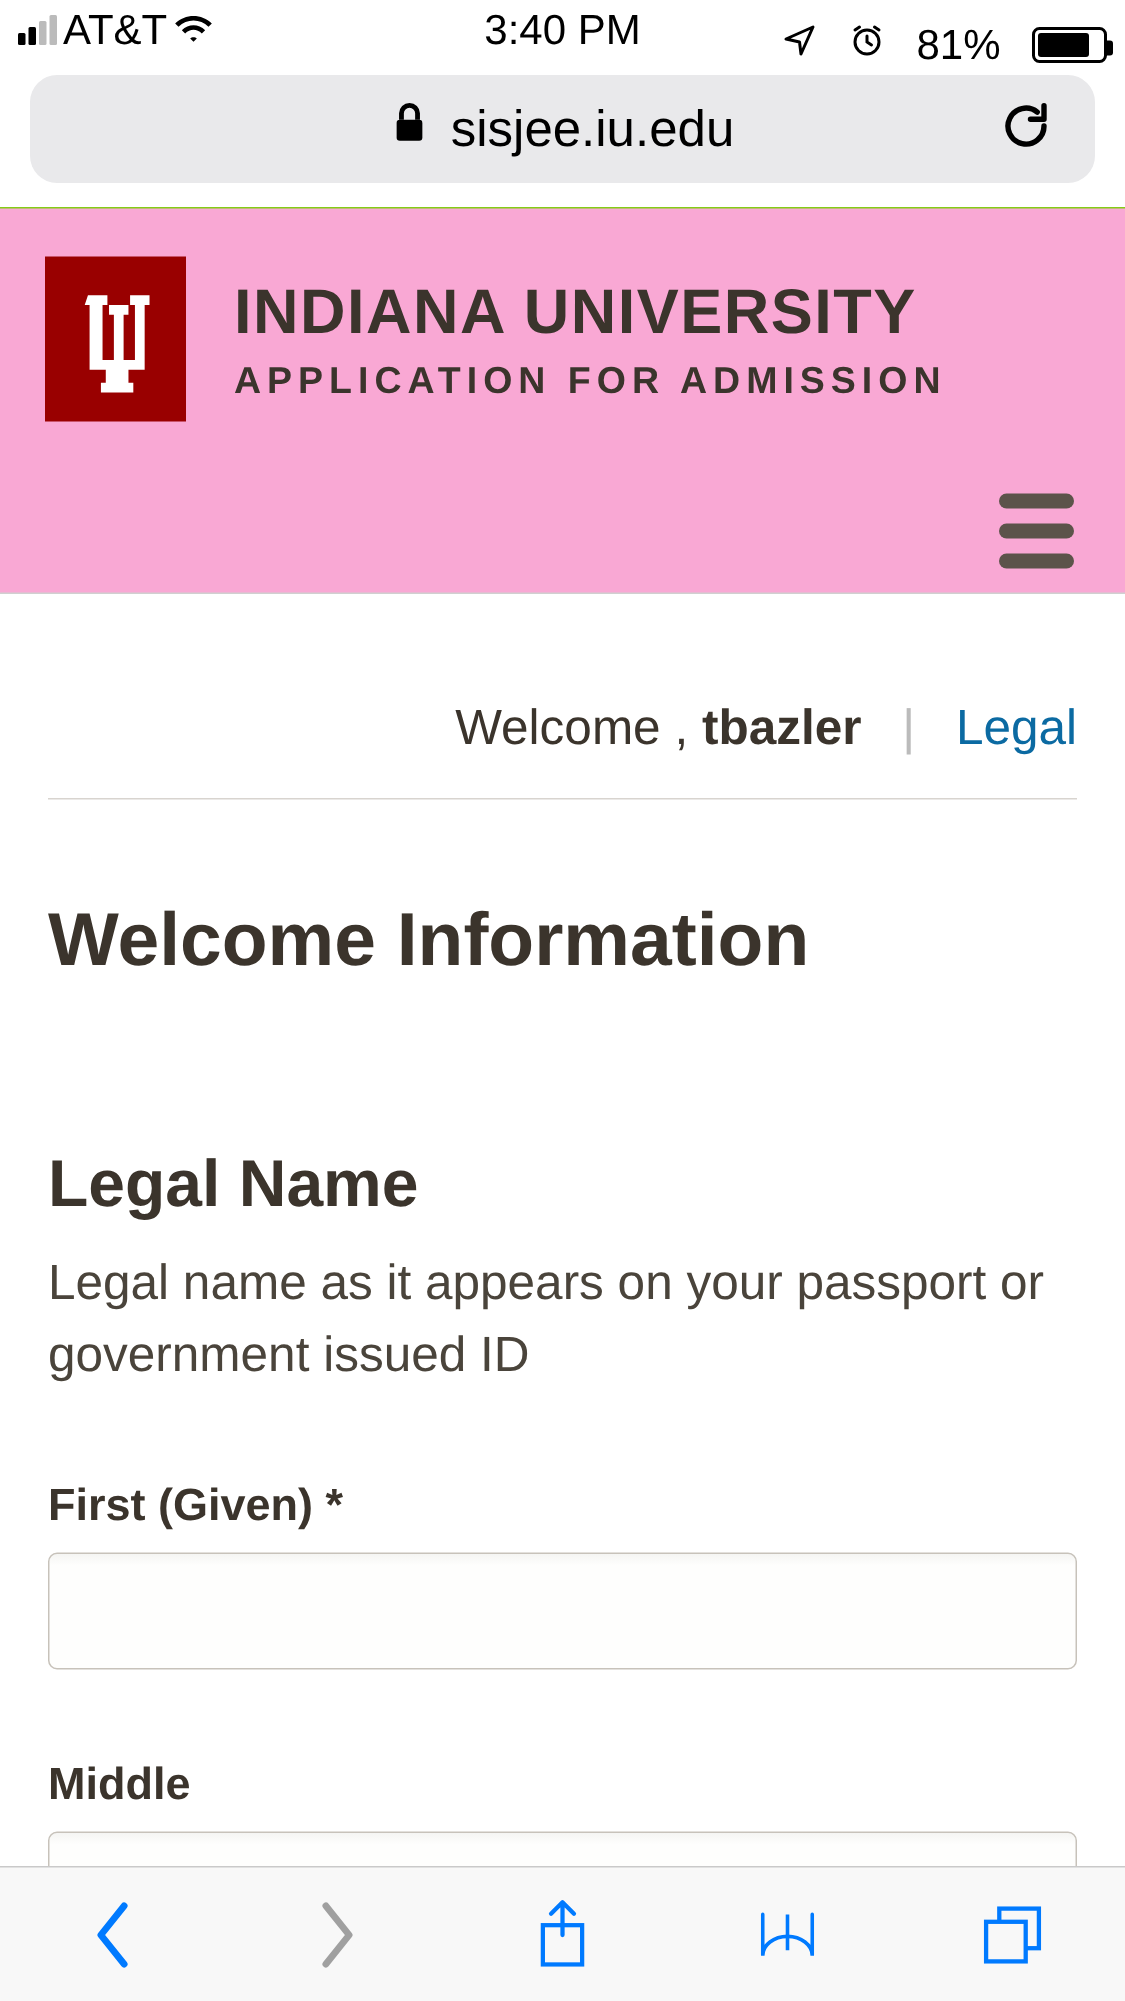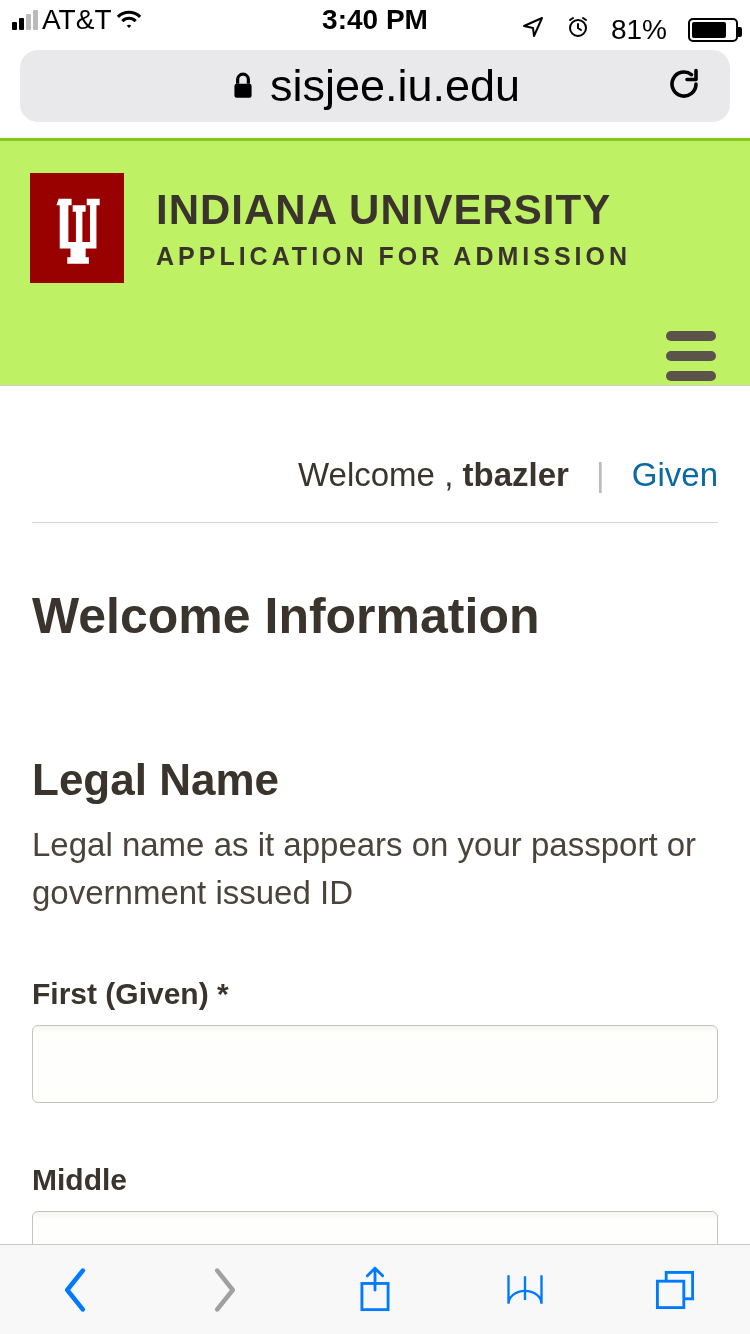--- a/index.html
+++ b/index.html
@@ -16,21 +16,21 @@
       height: 40px;
       display: flex;
       align-items: center;
       justify-content: space-between;
       padding: 0 12px;
       font-size: 28px;
       font-weight: 400;
       color: #000;
     }
     .status-left { display: flex; align-items: center; gap: 4px; }
-    .status-center { position: absolute; left: 50%; transform: translateX(-50%); font-weight: 700; }
+    .status-center { position: absolute; left: 50%; transform: translateX(-50%); font-weight: 400; }
     .status-right { display: flex; align-items: center; gap: 21px; margin-top: 20px; }
     .signal-bars { display: flex; align-items: flex-end; gap: 2px; }
     .bar { width: 5px; background: #000; border-radius: 1px; }
     .bar1 { height: 8px; }
     .bar2 { height: 12px; }
     .bar3 { height: 16px; background: #bbb; }
     .bar4 { height: 20px; background: #bbb; }
     .wifi-icon svg { width: 28px; height: 20px; }
     .battery {
       width: 50px; height: 24px; border: 2px solid #000; border-radius: 5px;
@@ -46,29 +46,29 @@
     .address-bar {
       margin: 10px 20px 16px;
       background: #e9e9eb;
       border-radius: 18px;
       height: 72px;
       display: flex;
       align-items: center;
       justify-content: center;
       position: relative;
     }
-    .address-content { display: flex; align-items: center; gap: 14px; font-size: 45px; color: #000; }
+    .address-content { display: flex; align-items: center; gap: 14px; font-size: 34px; color: #000; }
     .reload-icon { position: absolute; right: 28px; }
 
     
     .page-header {
-      background: #bef264;
-      border-top: 3px solid #84cc16;
+      background: #f9a8d4;
+      border-top: 1px solid #84cc16;
       border-bottom: 1px solid #d0d0d0;
-      padding: 32px 30px 4px;
+      padding: 32px 30px 16px;
     }
     .brand-row { display: flex; align-items: center; gap: 32px; }
     .iu-logo {
       width: 94px; height: 110px; background: #990000;
       display: flex; align-items: center; justify-content: center;
     }
     .brand-text { color: #3b342c; }
     .brand-title { font-size: 42px; font-weight: 800; letter-spacing: 1px; }
     .brand-subtitle { font-size: 25px; font-weight: 600; letter-spacing: 4px; margin-top: 8px; }
     .hamburger {
@@ -189,21 +189,21 @@
       <span class="hamburger-line"></span>
     </div>
   </div>
 </div>
 
 <div class="content">
   <div class="welcome-row">
     <span>Welcome ,</span>
     <span class="user">tbazler</span>
     <span class="sep">|</span>
-    <a class="logout">Given</a>
+    <a class="logout">Legal</a>
   </div>
   <hr class="divider">
   <h1 class="page-title">Welcome Information</h1>
   <h2 class="section-title">Legal Name</h2>
   <p class="section-desc">Legal name as it appears on your passport or government issued ID</p>
 
   <label class="field-label">First (Given) *</label>
   <input class="text-input" type="text" value="" style="">
 
   <label class="field-label">Middle</label>

